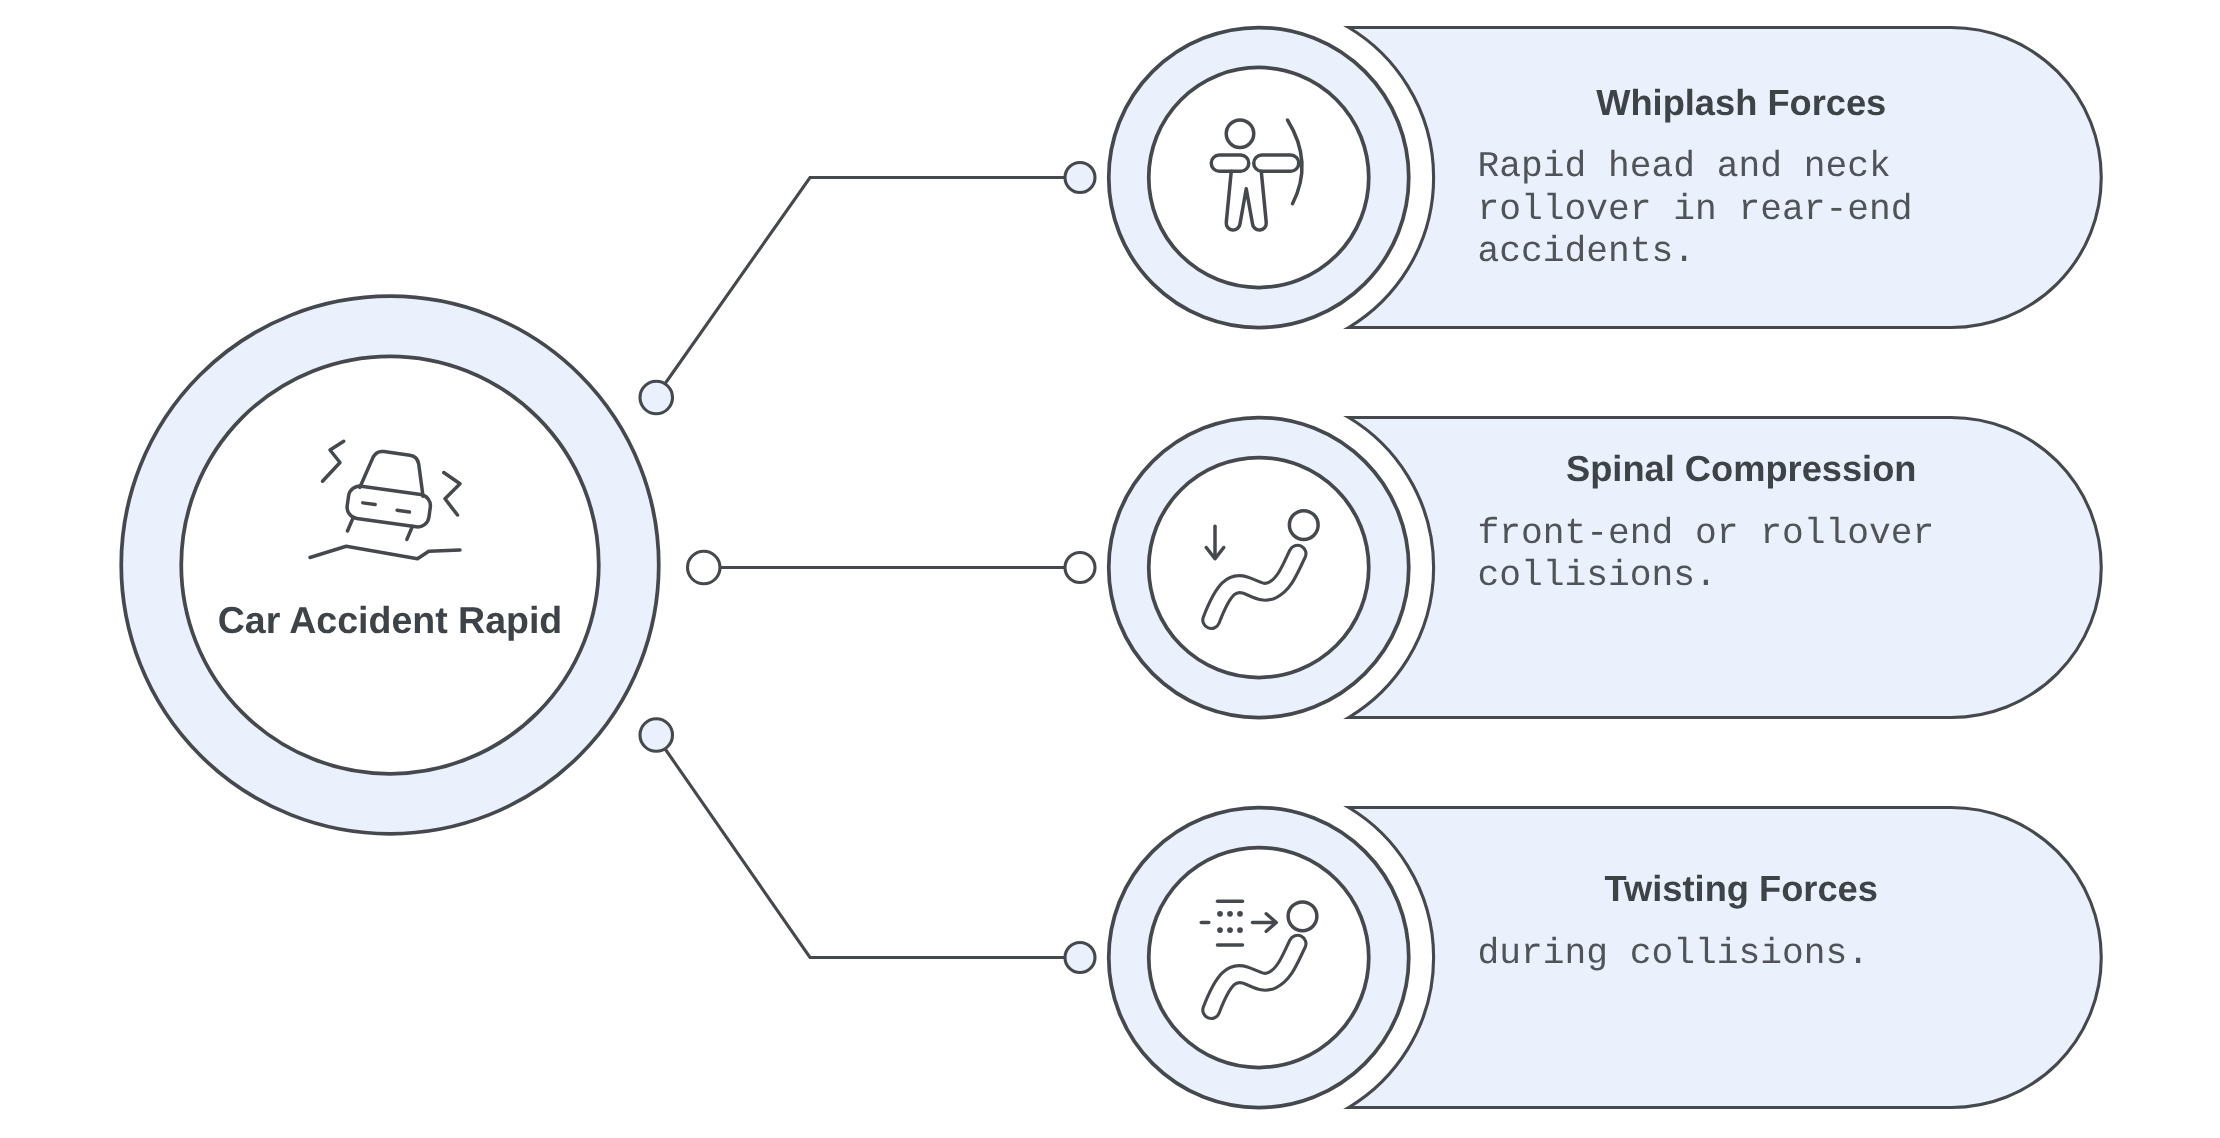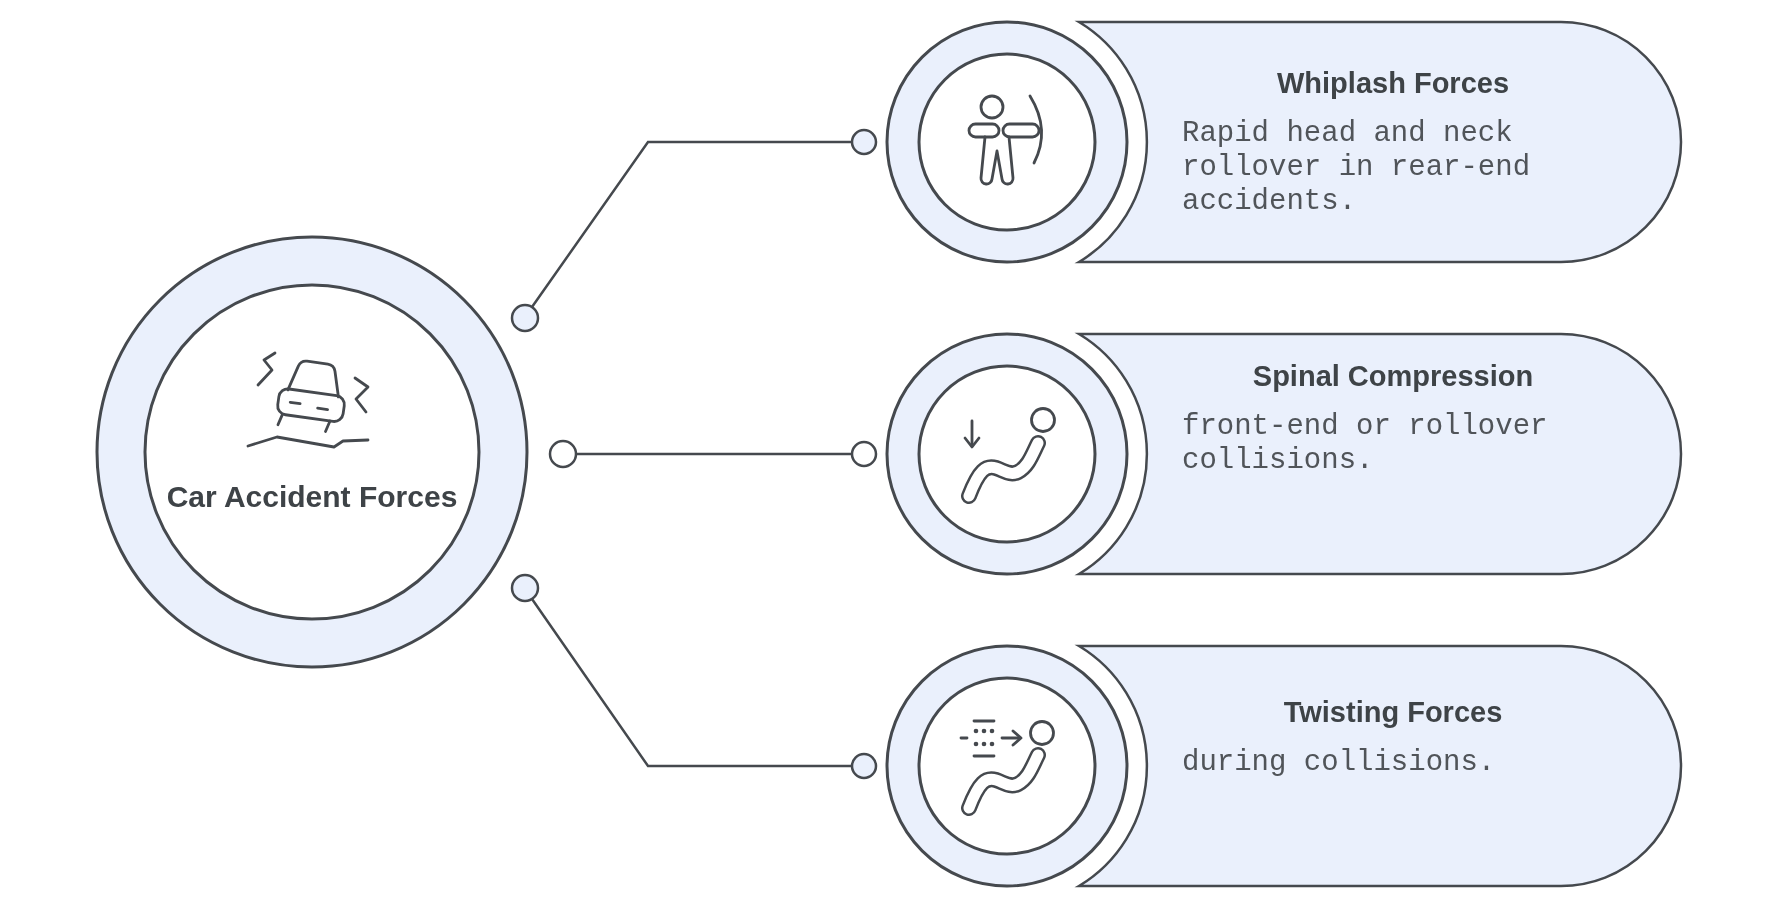--- a/index.html
+++ b/index.html
@@ -94,21 +94,21 @@
         <circle cx="-15" cy="-22" r="2.3"></circle>
     </g>
     <path d="M -5,-28 L 13,-28"></path>
     <path d="M 6,-35 L 14,-28 L 6,-21"></path>
     <circle cx="35" cy="-33" r="11.5"></circle>
     <path d="M -38,42 C -28,16 -21,11 -11,14 C -3,16.5 3,22 11,18 C 21,13 25,1 31,-11" stroke-width="16"></path>
     <path d="M -38,42 C -28,16 -21,11 -11,14 C -3,16.5 3,22 11,18 C 21,13 25,1 31,-11" stroke="#ffffff" stroke-width="11"></path>
   </g>
 </svg>
 
-<div class="hub-label">Car Accident Forces</div>
+<div class="hub-label">Car Accident Rapid</div>
 
 <div class="card-text" style="top:65px">
   <div class="card-title">Whiplash Forces</div>
   <div class="card-line">Rapid head and neck</div>
   <div class="card-line">rollover in rear-end</div>
   <div class="card-line">accidents.</div>
 </div>
 
 <div class="card-text" style="top:358px">
   <div class="card-title">Spinal Compression</div>

